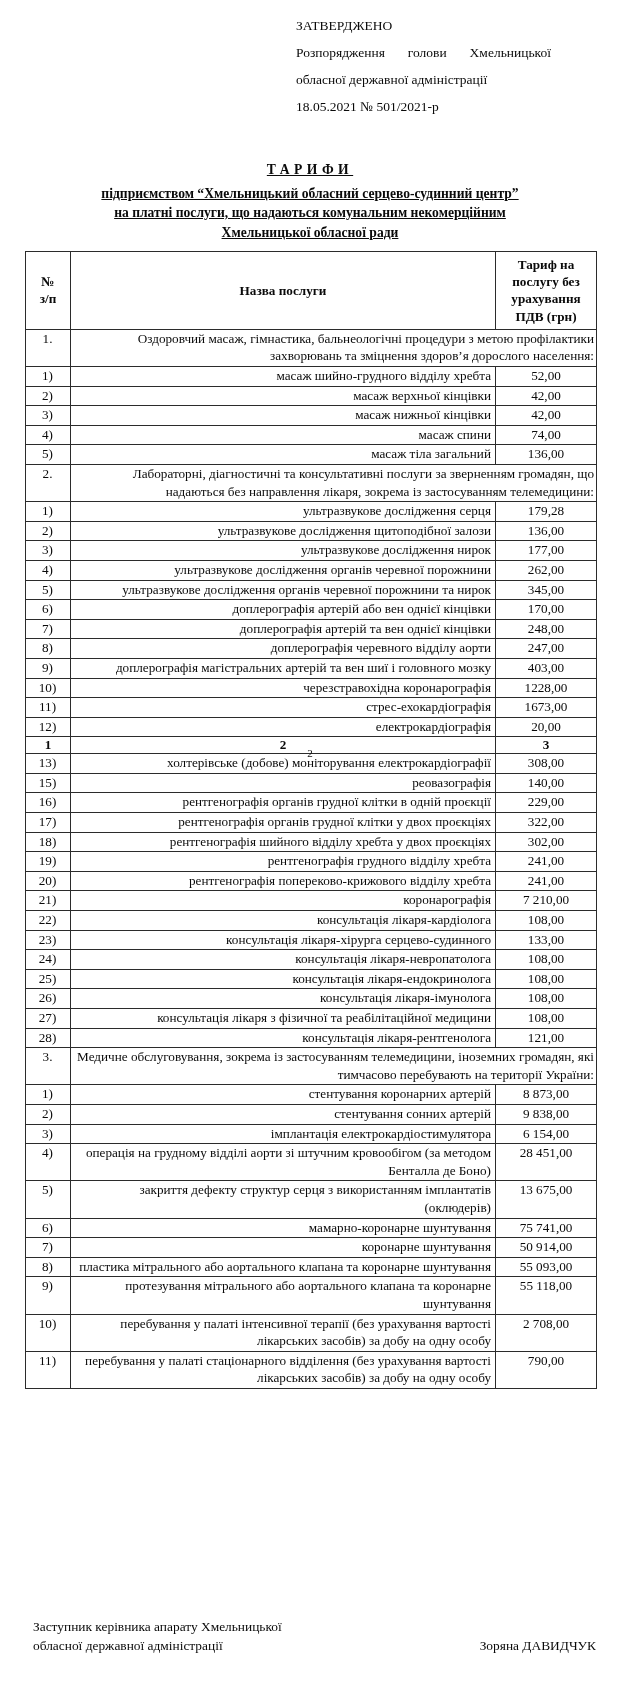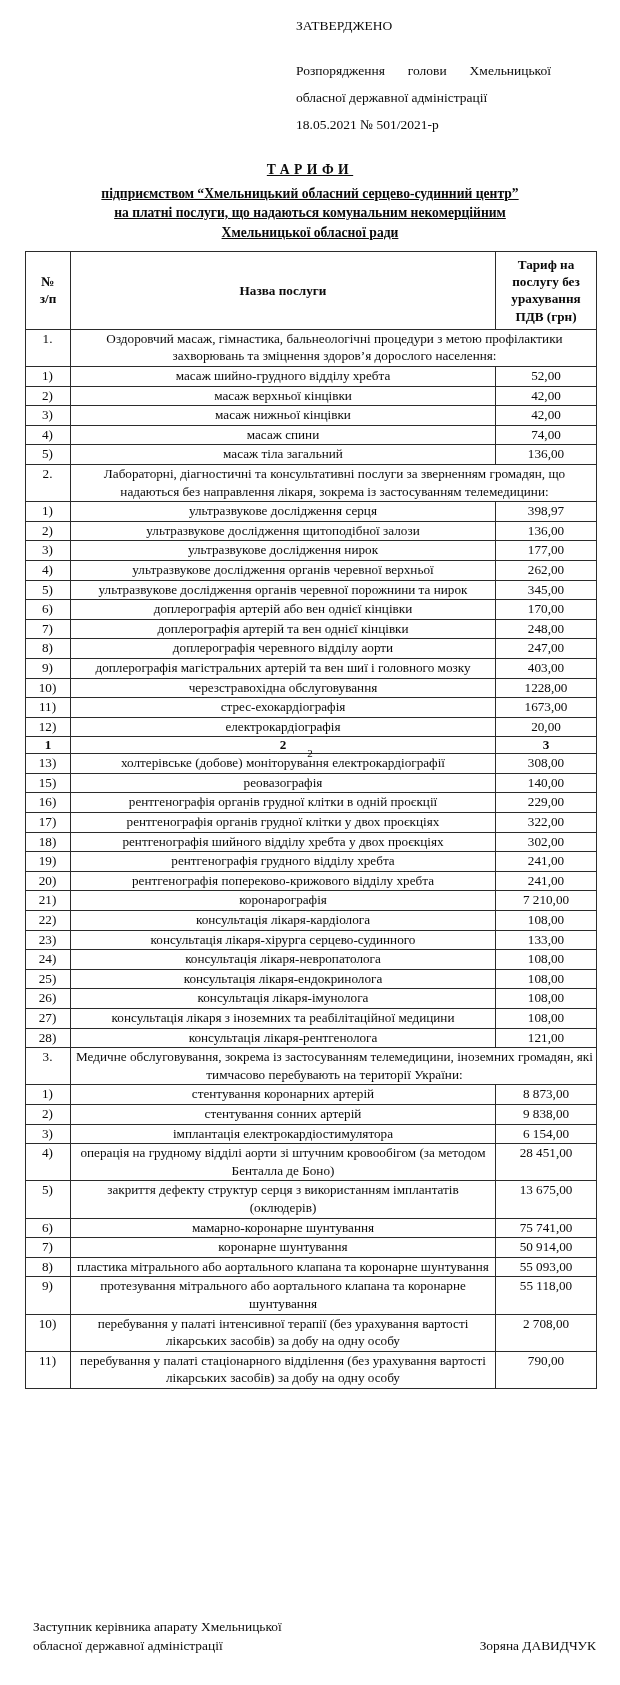--- a/index.html
+++ b/index.html
@@ -32,21 +32,20 @@
     width: 300px;
     font-size: 13.5px;
     line-height: 27px;
   }
   .approval div { white-space: nowrap; }
   .approval .justify-line {
     display: block;
     text-align: justify;
     text-align-last: justify;
     width: 255px;
-    margin-top: 18px;
   }
 
   
   .doc-title {
     position: absolute;
     left: 0;
     top: 160px;
     width: 620px;
     text-align: center;
     font-weight: bold;
@@ -93,21 +92,21 @@
 
   .colnum td {
     text-align: center;
     font-weight: bold;
     line-height: 16px;
     padding-top: 0;
     padding-bottom: 0;
   }
 
   td.num   { text-align: center; padding-right: 5px; }
-  td.name  { text-align: center; }
+  td.name  { text-align: right; }
   td.price { text-align: center; white-space: nowrap; }
 
   tr.section td.name { padding-right: 2px; }
   tr.section td.num  { text-align: center; }
 
   
   .page-marker {
     position: absolute;
     width: 620px;
     text-align: center;
@@ -199,35 +198,35 @@
           <td class="name">масаж тіла загальний</td>
           <td class="price">136,00</td>
         </tr>
         <tr class="section">
           <td class="num">2.</td>
           <td class="name" colspan="2">Лабораторні, діагностичні та консультативні послуги за зверненням громадян, що надаються без направлення лікаря, зокрема із застосуванням телемедицини:</td>
         </tr>
         <tr>
           <td class="num">1)</td>
           <td class="name">ультразвукове дослідження серця</td>
-          <td class="price">398,97</td>
+          <td class="price">179,28</td>
         </tr>
         <tr>
           <td class="num">2)</td>
           <td class="name">ультразвукове дослідження щитоподібної залози</td>
           <td class="price">136,00</td>
         </tr>
         <tr>
           <td class="num">3)</td>
           <td class="name">ультразвукове дослідження нирок</td>
           <td class="price">177,00</td>
         </tr>
         <tr>
           <td class="num">4)</td>
-          <td class="name">ультразвукове дослідження органів черевної верхньої</td>
+          <td class="name">ультразвукове дослідження органів черевної порожнини</td>
           <td class="price">262,00</td>
         </tr>
         <tr>
           <td class="num">5)</td>
           <td class="name">ультразвукове дослідження органів черевної порожнини та нирок</td>
           <td class="price">345,00</td>
         </tr>
         <tr>
           <td class="num">6)</td>
           <td class="name">доплерографія артерій або вен однієї кінцівки</td>
@@ -243,21 +242,21 @@
           <td class="name">доплерографія черевного відділу аорти</td>
           <td class="price">247,00</td>
         </tr>
         <tr>
           <td class="num">9)</td>
           <td class="name">доплерографія магістральних артерій та вен шиї і головного мозку</td>
           <td class="price">403,00</td>
         </tr>
         <tr>
           <td class="num">10)</td>
-          <td class="name">черезстравохідна обслуговування</td>
+          <td class="name">черезстравохідна коронарографія</td>
           <td class="price">1228,00</td>
         </tr>
         <tr>
           <td class="num">11)</td>
           <td class="name">стрес-ехокардіографія</td>
           <td class="price">1673,00</td>
         </tr>
         <tr>
           <td class="num">12)</td>
           <td class="name">електрокардіографія</td>
@@ -328,21 +327,21 @@
           <td class="name">консультація лікаря-ендокринолога</td>
           <td class="price">108,00</td>
         </tr>
         <tr>
           <td class="num">26)</td>
           <td class="name">консультація лікаря-імунолога</td>
           <td class="price">108,00</td>
         </tr>
         <tr>
           <td class="num">27)</td>
-          <td class="name">консультація лікаря з іноземних та реабілітаційної медицини</td>
+          <td class="name">консультація лікаря з фізичної та реабілітаційної медицини</td>
           <td class="price">108,00</td>
         </tr>
         <tr>
           <td class="num">28)</td>
           <td class="name">консультація лікаря-рентгенолога</td>
           <td class="price">121,00</td>
         </tr>
         <tr class="section">
           <td class="num">3.</td>
           <td class="name" colspan="2">Медичне обслуговування, зокрема із застосуванням телемедицини, іноземних громадян, які тимчасово перебувають на території України:</td>

